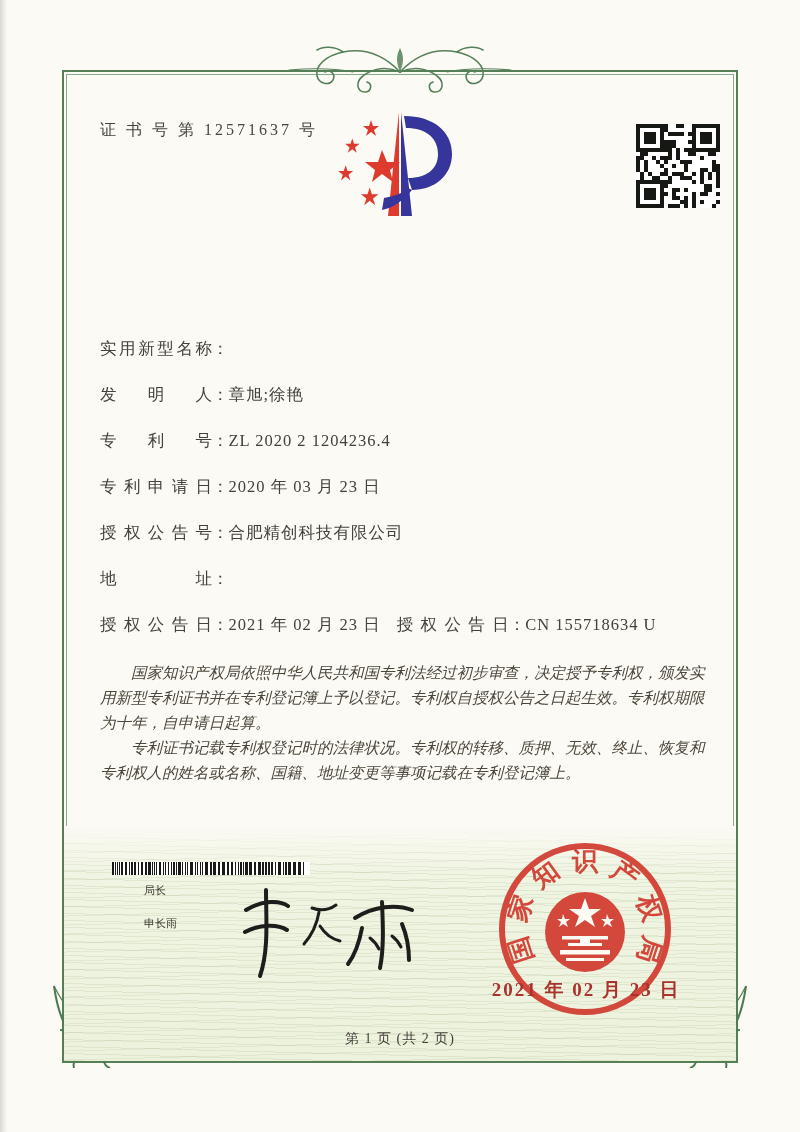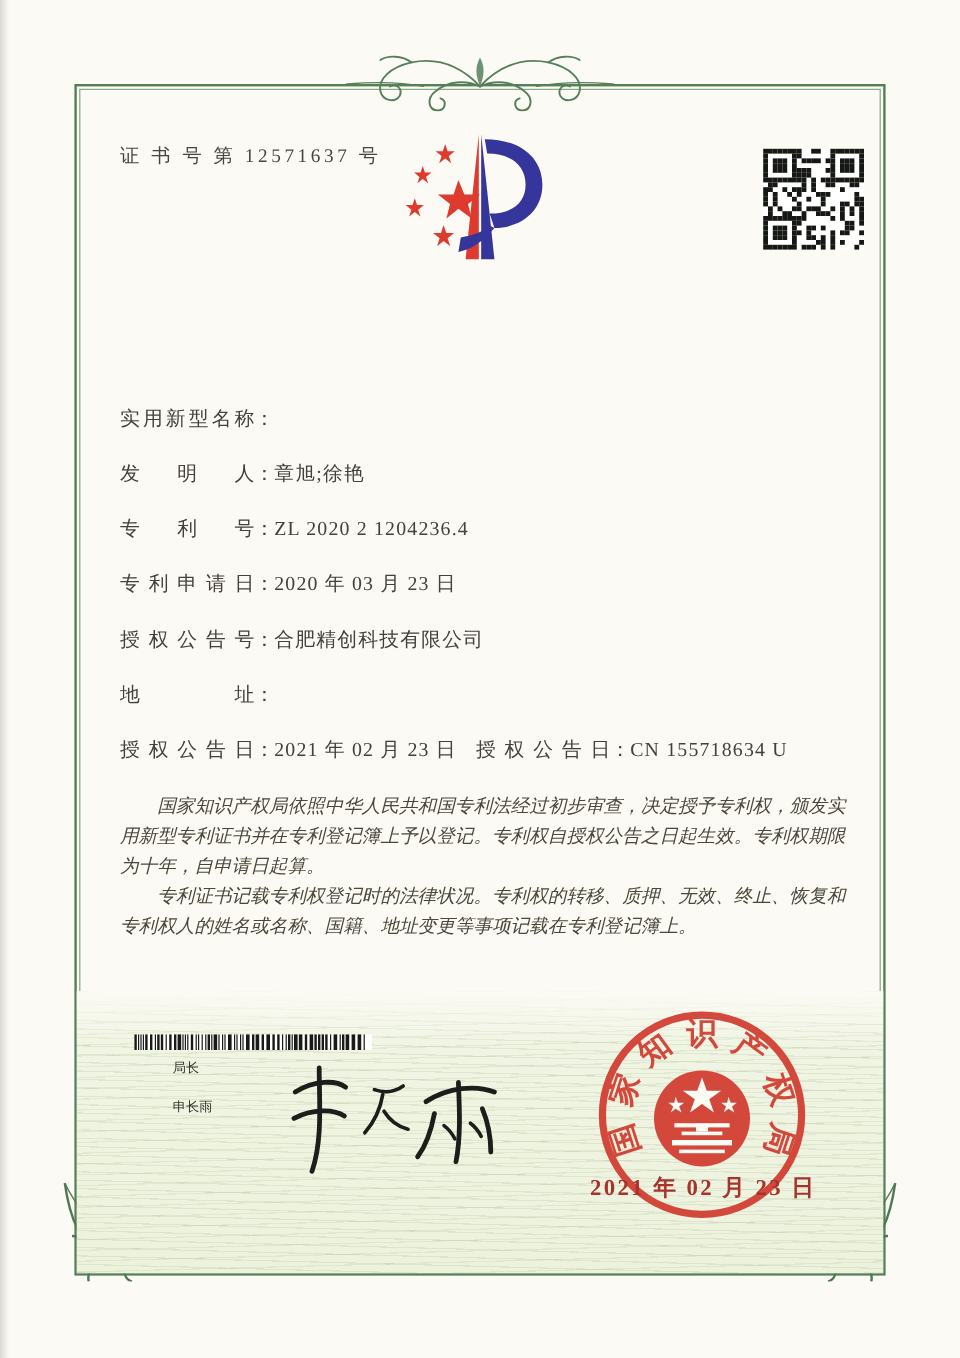--- a/index.html
+++ b/index.html
@@ -430,14 +430,15 @@
       <polygon points="111,74 113,79 118,79 114,82 116,87 111,84 107,87 109,82 105,79 110,79" fill="#fdfcf6"></polygon>
       <rect x="66" y="96" width="46" height="3.5" fill="#fdfcf6"></rect>
       <rect x="72" y="103" width="34" height="3" fill="#fdfcf6"></rect>
       <rect x="84" y="99" width="10" height="4" fill="#fdfcf6"></rect>
       <rect x="64" y="110" width="50" height="4.5" fill="#fdfcf6"></rect>
       <rect x="70" y="118" width="38" height="3" fill="#fdfcf6"></rect>
     </svg>
   </div>
   <div class="seal-date">2021 年 02 月 23 日</div>
 
+  <div class="page-num">第 1 页 (共 2 页)</div>
 
 </div>
 
 </body></html>

